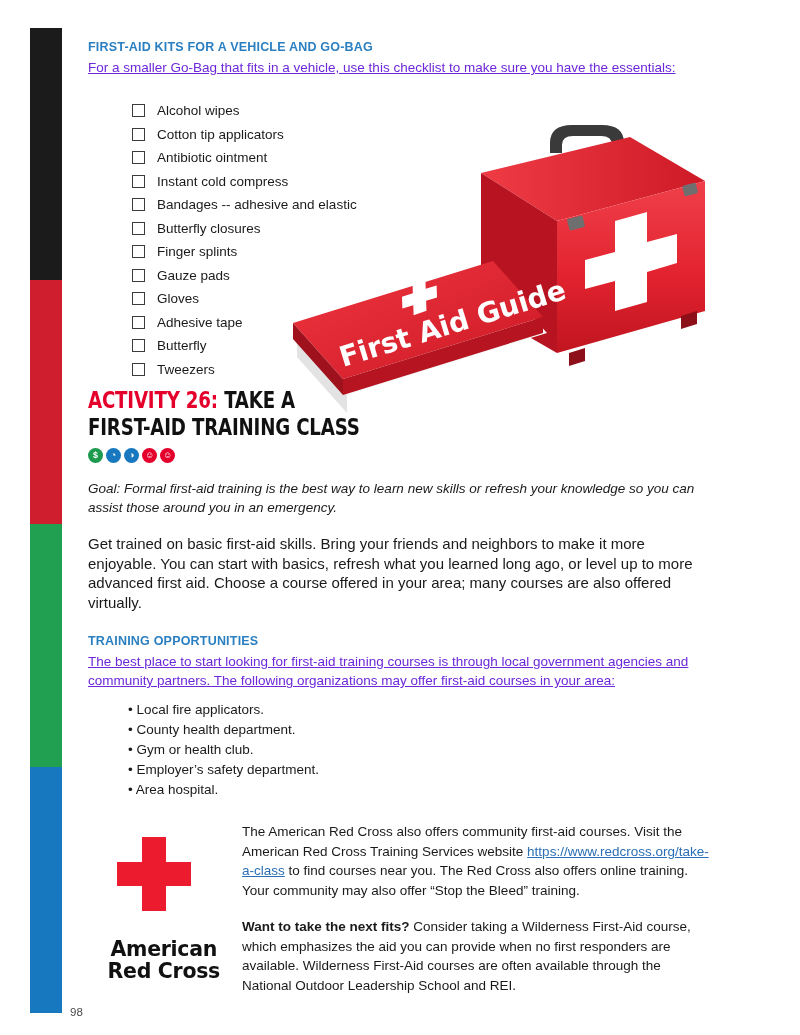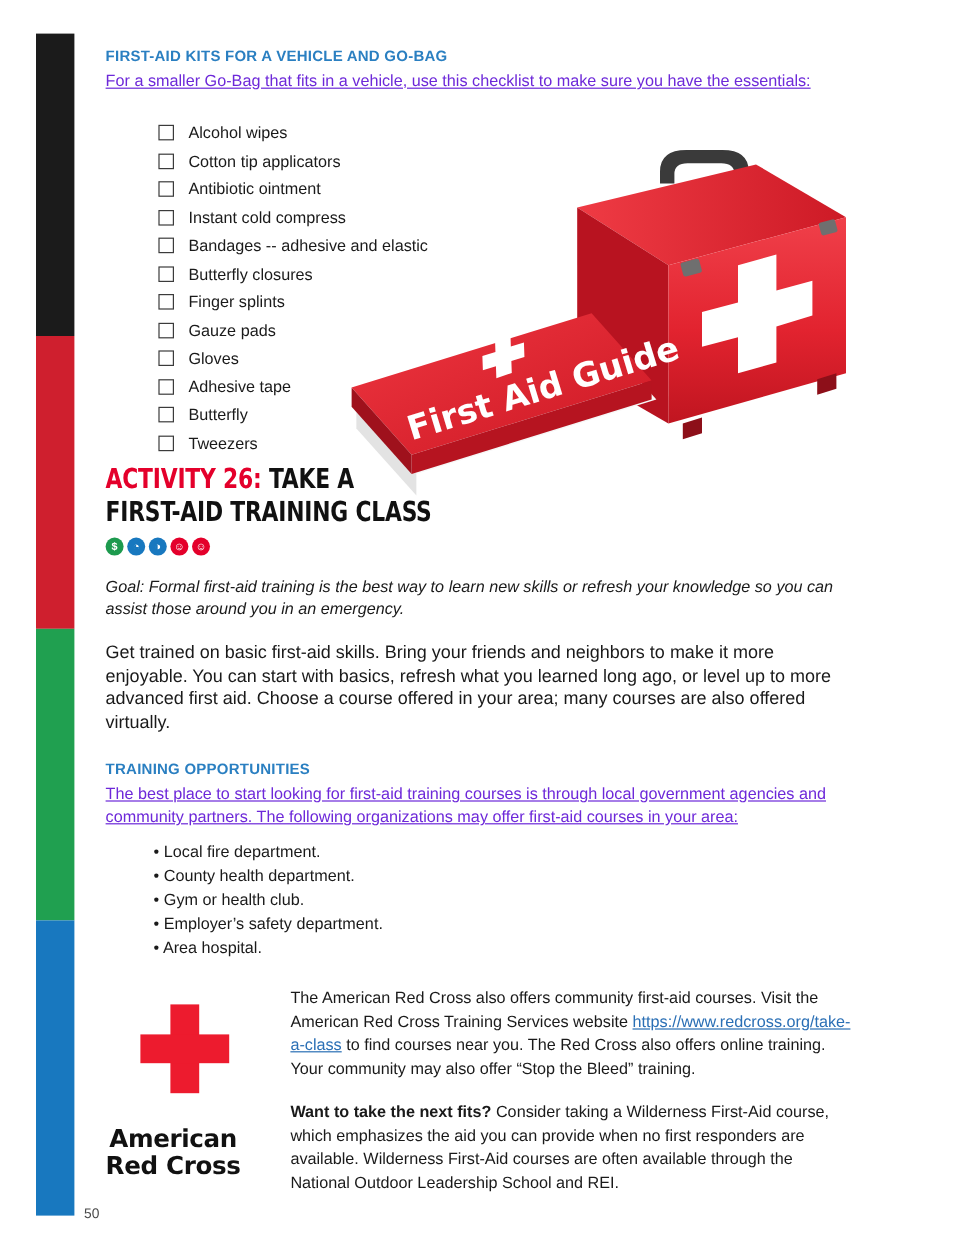--- a/index.html
+++ b/index.html
@@ -142,21 +142,21 @@
   
   .redcross-row {
     display: flex;
     margin-top: 22px;
   }
   .redcross-logo {
     width: 132px;
     flex: 0 0 132px;
     display: flex;
     flex-direction: column;
-    align-items: flex-start;
+    align-items: flex-end;
   }
   .rc-cross-wrap {
     width: 132px;
     height: 104px;
     display: flex;
     align-items: center;
     justify-content: center;
   }
   .rc-cross {
     position: relative;
@@ -355,21 +355,21 @@
     </div>
 
     <p class="goal-text">Goal: Formal first-aid training is the best way to learn new skills or refresh your knowledge so you can assist those around you in an emergency.</p>
     <p class="para">Get trained on basic first-aid skills. Bring your friends and neighbors to make it more enjoyable. You can start with basics, refresh what you learned long ago, or level up to more advanced first aid. Choose a course offered in your area; many courses are also offered virtually.</p>
   </div>
 
   <div style="margin-top:22px;">
     <h2 class="section-heading">TRAINING OPPORTUNITIES</h2>
     <p class="body-text">The best place to start looking for first-aid training courses is through local government agencies and community partners. The following organizations may offer first-aid courses in your area:</p>
     <ul class="bullets">
-      <li>Local fire department.</li>
+      <li>Local fire applicators.</li>
       <li>County health department.</li>
       <li>Gym or health club.</li>
       <li>Employer’s safety department.</li>
       <li>Area hospital.</li>
     </ul>
   </div>
 
   <div class="redcross-row">
     <div class="redcross-logo">
       <div class="rc-cross-wrap">
@@ -381,13 +381,13 @@
       </div>
     </div>
     <div class="redcross-text">
       <p><span>The American Red Cross also offers community first-aid courses. Visit the American Red Cross Training Services website </span><a class="link" href="#">https://www.redcross.org/take-a-class</a><span> to find courses near you. The Red Cross also offers online training. Your community may also offer “Stop the Bleed” training.</span></p>
       <p class="second"><strong>Want to take the next fits?</strong><span> Consider taking a Wilderness First-Aid course, which emphasizes the aid you can provide when no first responders are available. Wilderness First-Aid courses are often available through the National Outdoor Leadership School and REI.</span></p>
     </div>
   </div>
 
 </div>
 
-<div class="page-number">50</div>
+<div class="page-number">98</div>
 
 </body></html>

